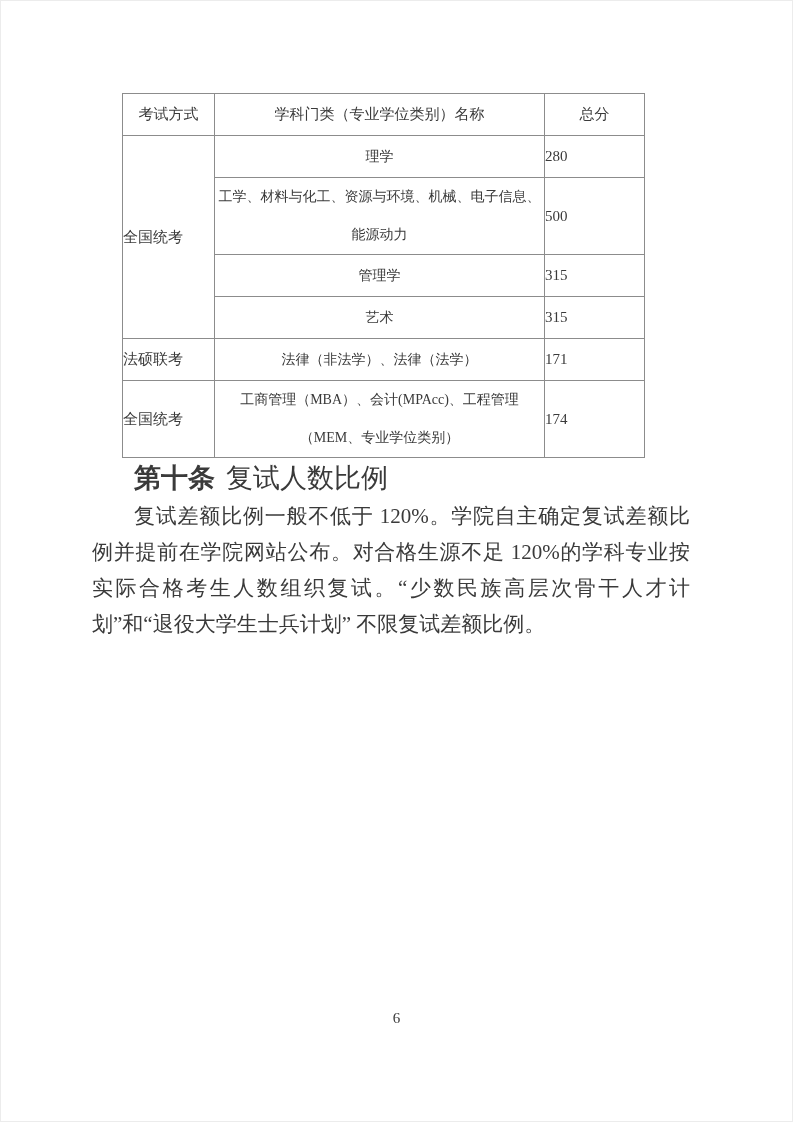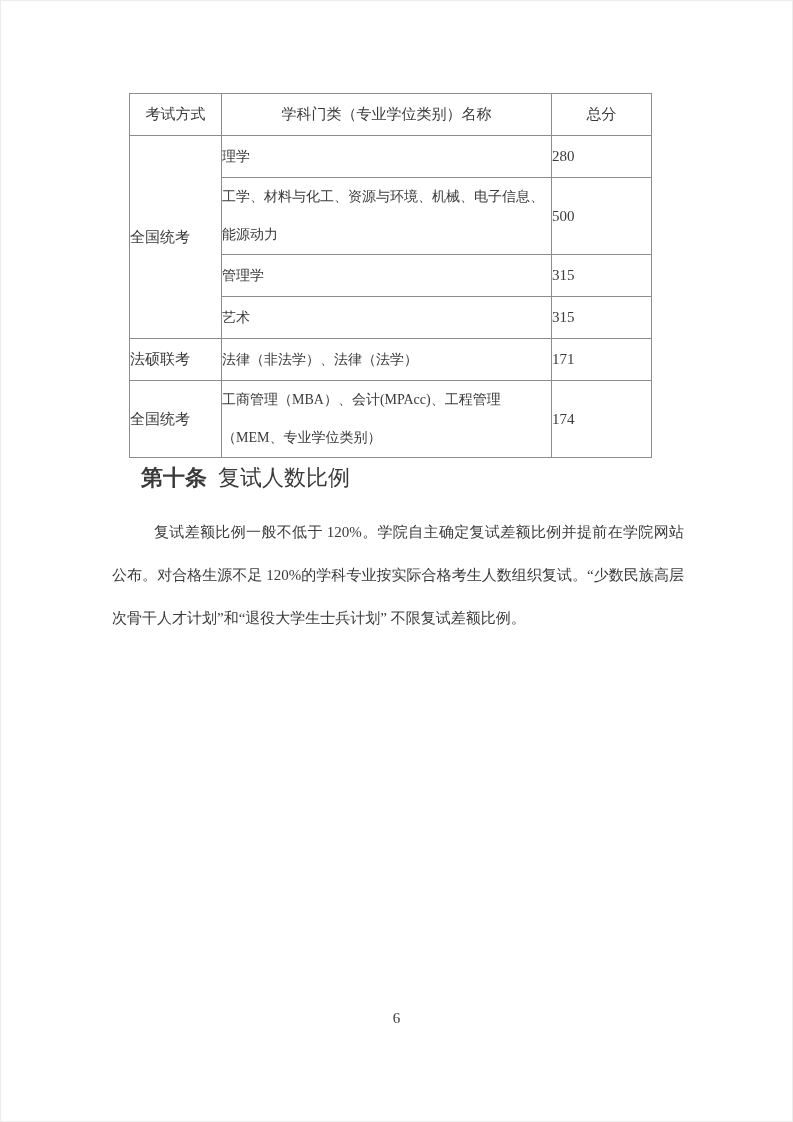--- a/index.html
+++ b/index.html
@@ -10,21 +10,21 @@
     height: 1122px;
     margin: 0 auto;
     background: #ffffff;
     color: #3a3a3a;
     font-family: "Liberation Serif", "DejaVu Serif", serif;
     box-shadow: inset 0 0 0 1px #ececec;
     overflow: hidden;
   }
   .content {
     position: absolute;
-    left: 99px;
+    left: 92px;
     top: 93px;
     width: 598px;
   }
   
   table.score-table {
     border-collapse: collapse;
     table-layout: fixed;
     margin-left: 30px;
     width: 522px;
   }
@@ -37,37 +37,37 @@
   }
   col.c1 { width: 92px; }
   col.c2 { width: 330px; }
   col.c3 { width: 100px; }
   tr.h-s { height: 42px; }
   tr.h-d { height: 77px; }
   th { font-size: 15px; font-weight: bold; text-align: center; }
   td.cell-method, td.cell-score { font-size: 15px; text-align: left; }
   td.cell-subject {
     font-size: 14px;
-    text-align: left;
+    text-align: center;
     padding: 0 4px 0 6px;
     line-height: 38px;
   }
   
   .sec-heading {
     margin: 0;
-    font-size: 22px;
+    font-size: 27px;
     line-height: 40px;
     text-indent: 42px;
     white-space: nowrap;
   }
   .sec-heading .hnum { font-weight: bold; margin-right: 11px; }
   .para {
-    margin: 13px;
-    font-size: 15px;
-    line-height: 43px;
+    margin: 0;
+    font-size: 21px;
+    line-height: 36px;
     text-indent: 42px;
     text-align: justify;
     text-justify: inter-ideograph;
   }
   
   .page-number {
     position: absolute;
     top: 1010px;
     left: 0;
     width: 100%;

